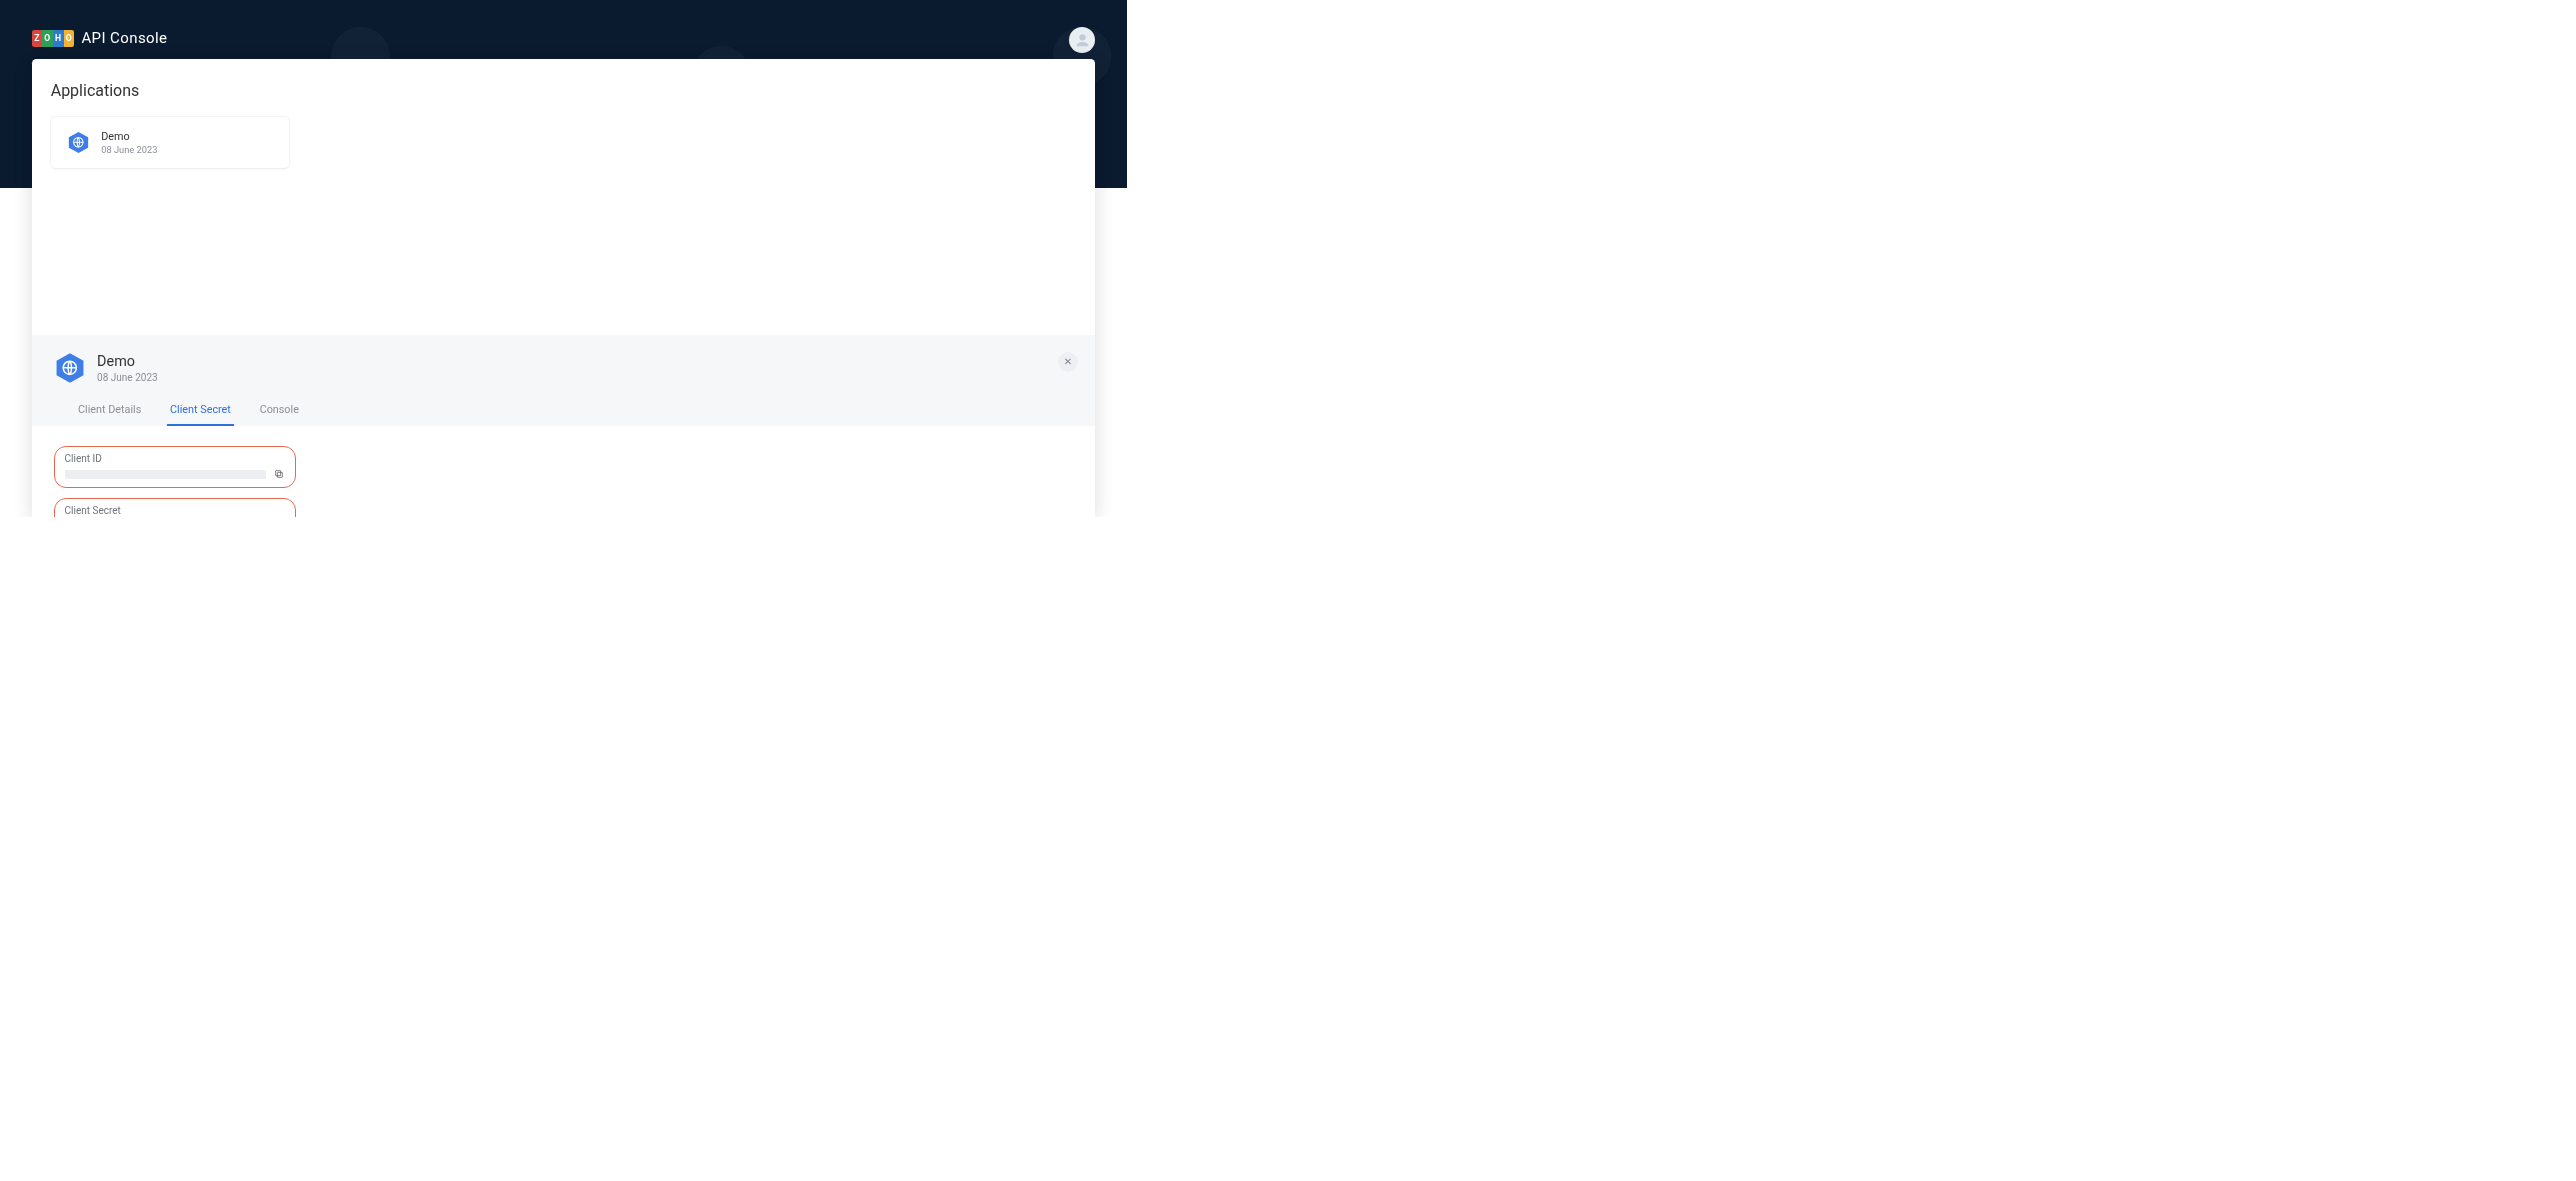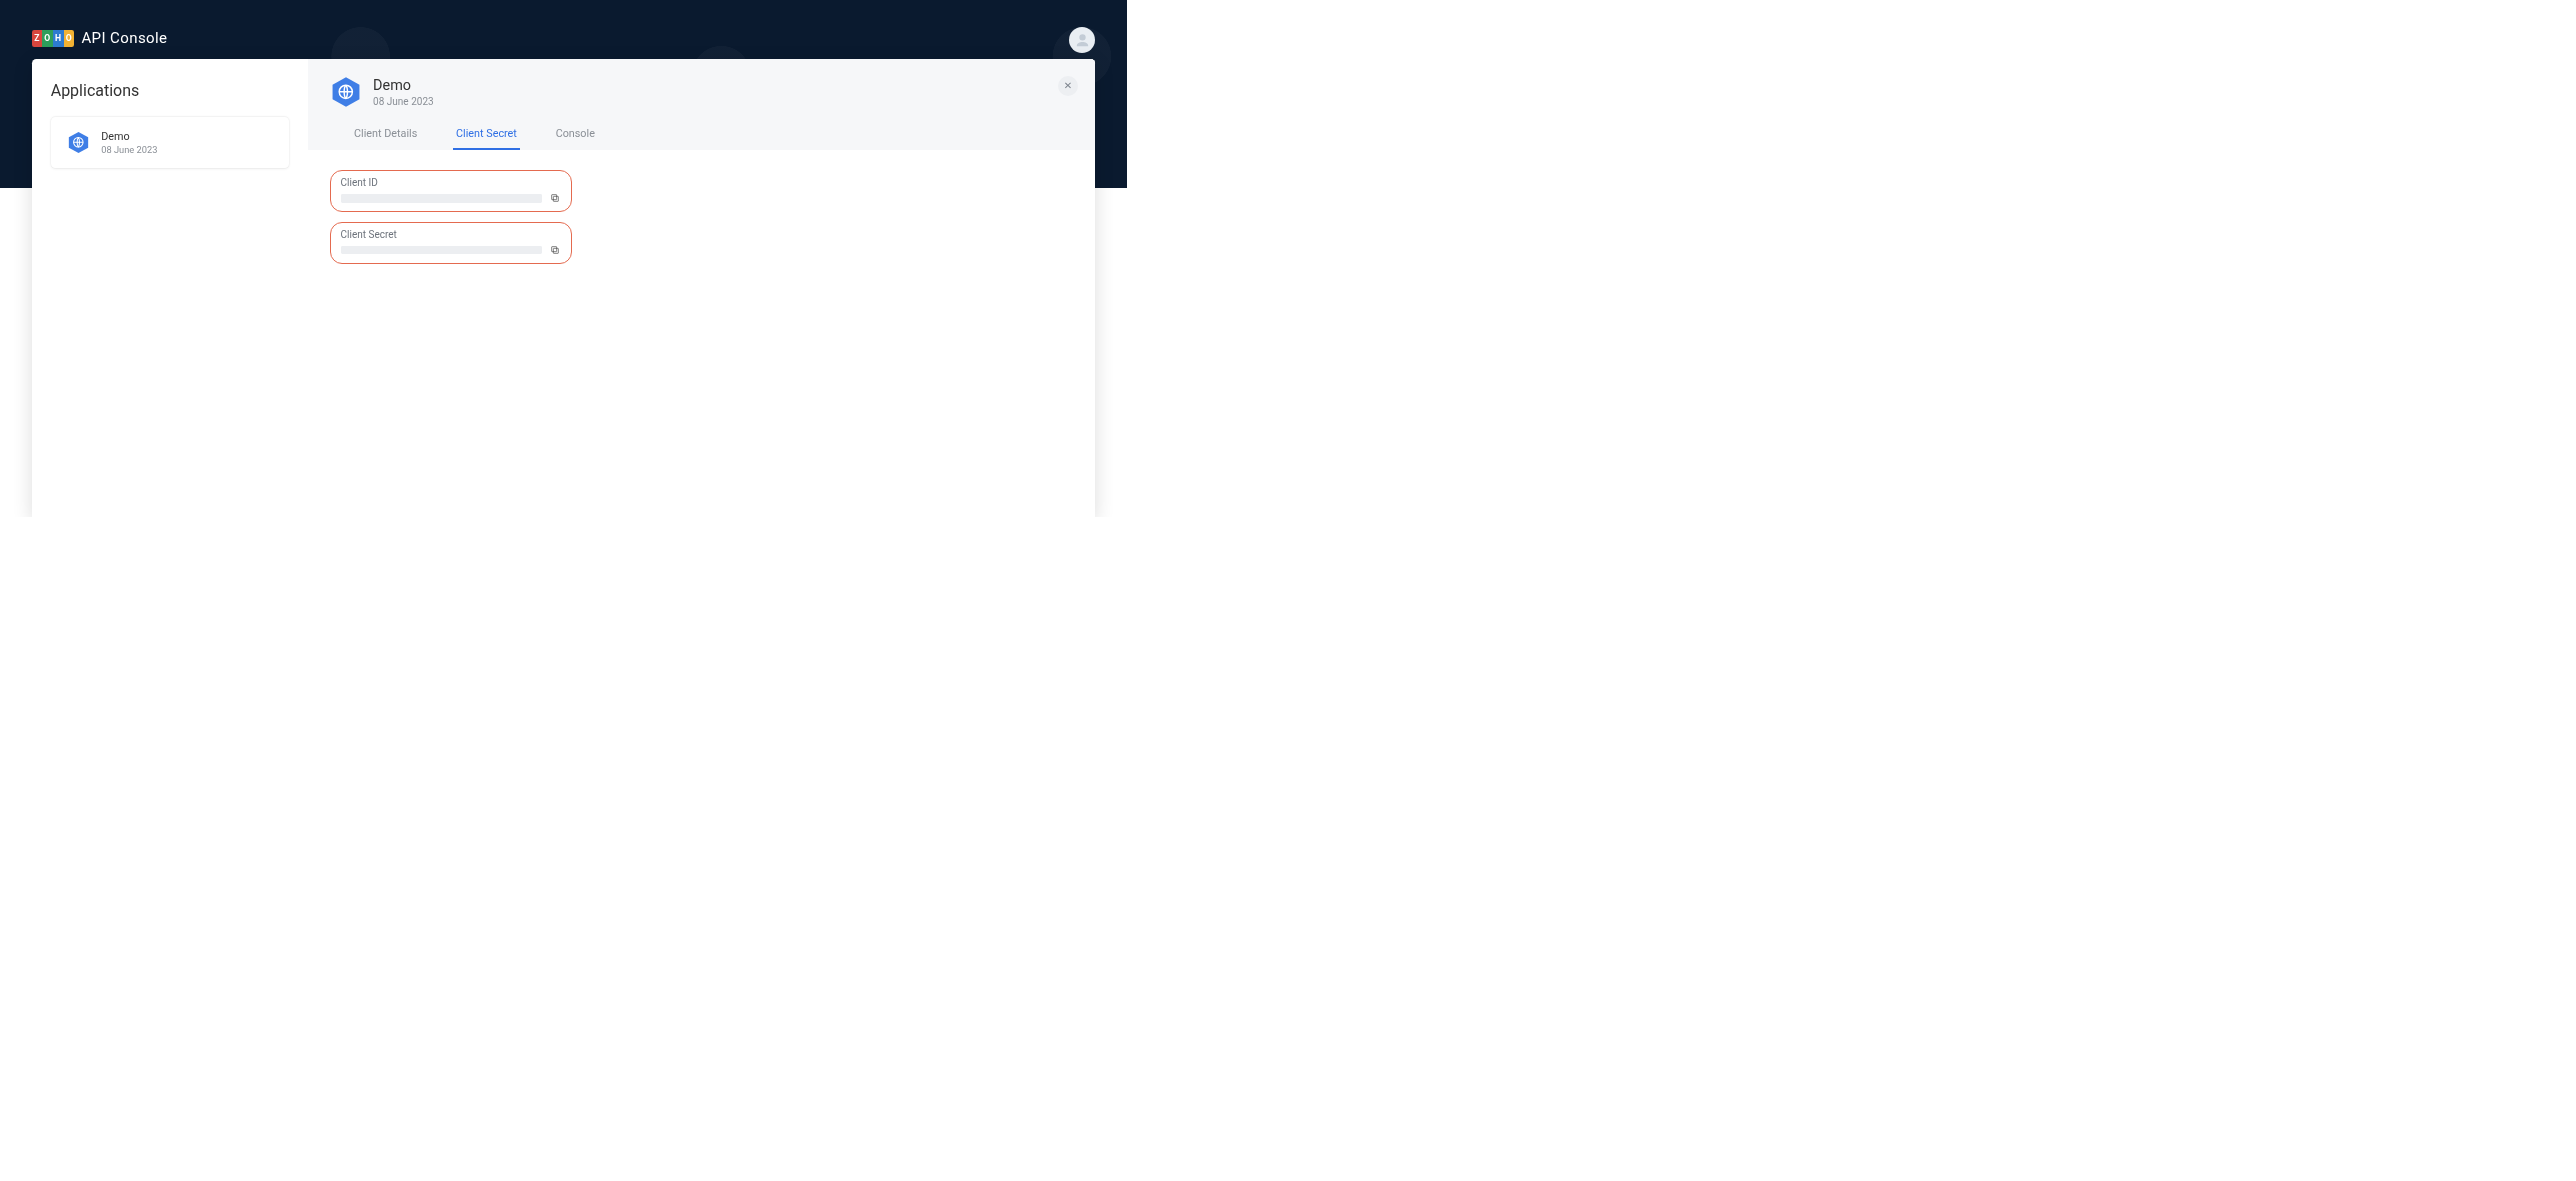--- a/index.html
+++ b/index.html
@@ -73,21 +73,21 @@
   
   .main-card {
     position:absolute;
     left:32px; right:32px;
     top:59px; bottom:0;
     background:#fff;
     border-top-left-radius:4.3px;
     border-top-right-radius:4.3px;
     box-shadow: 0 5.8px 20px rgba(0,0,0,0.14);
     display:flex;
-    flex-direction:row;
+    flex-direction:column;
     overflow:hidden;
   }
 
   
   .sidebar {
     width: 276px;
     flex: 0 0 276px;
     padding: 21.6px 18.7px;
   }
   .sidebar-title {
@@ -144,21 +144,21 @@
     background:#edeff2;
     display:flex; align-items:center; justify-content:center;
     cursor:pointer;
     color:#7b828c;
     font-size:10px;
     line-height:1;
   }
 
   .tabs {
     display:flex;
-    gap:33px;
+    gap:23px;
     border-bottom: none;
     padding: 0 21.6px;
     background:#f6f7f9;
   }
   .tab {
     padding: 5.8px 2.9px 8.6px 2.9px;
     font-size:10.8px;
     color:#8a8f96;
     cursor:pointer;
     border-bottom: 2.2px solid transparent;

